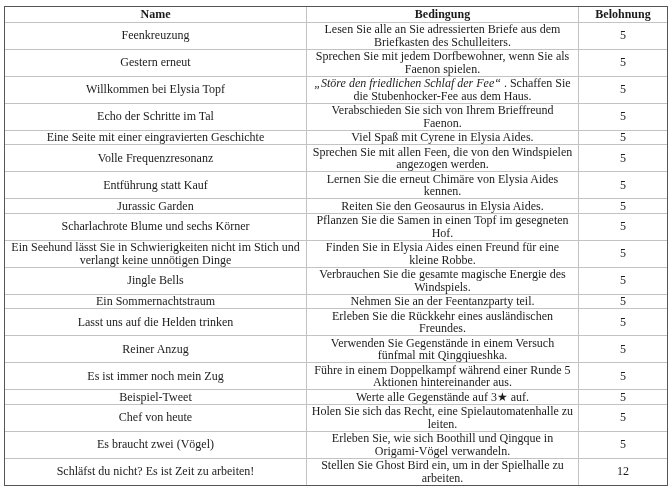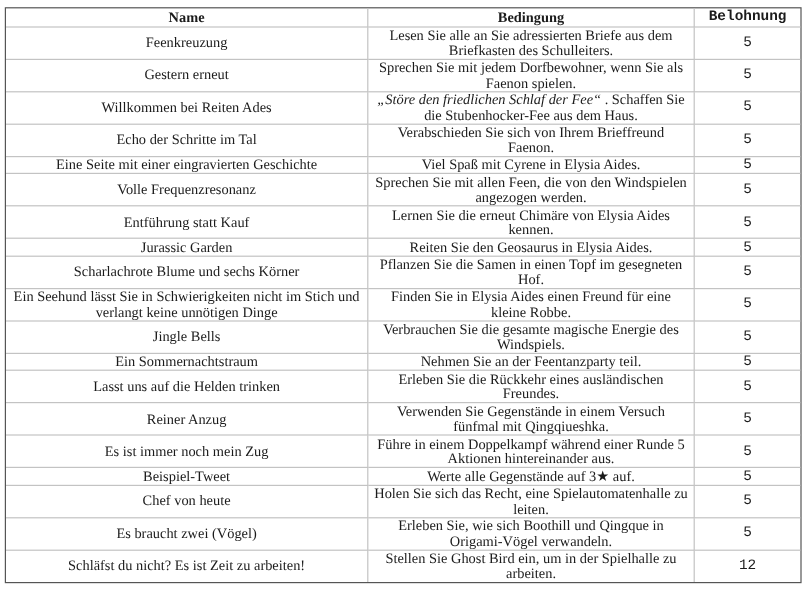--- a/index.html
+++ b/index.html
@@ -38,21 +38,20 @@
     color: #1b1b1b;
     overflow: hidden;
   }
   table.quests th {
     font-weight: bold;
     line-height: 13.5px;
   }
   table.quests th:last-child,
   table.quests td:last-child {
     border-right: none;
-    font-family: Liberation Mono, monospace;
   }
   table.quests tr:last-child td {
     border-bottom: none;
     margin-top: 24px;
   }
   col.c-name   { width: 302px; }
   col.c-cond   { width: 272px; }
   col.c-reward { width: 88px; }
   .ital { font-style: italic; }
 </style>
@@ -81,21 +80,21 @@
     <td>5</td>
   </tr>
 
   <tr>
     <td>Gestern erneut</td>
     <td>Sprechen Sie mit jedem Dorfbewohner, wenn Sie als Faenon spielen.</td>
     <td>5</td>
   </tr>
 
   <tr>
-    <td>Willkommen bei Reiten Ades</td>
+    <td>Willkommen bei Elysia Topf</td>
     <td><span class="ital">„Störe den friedlichen Schlaf der Fee“</span> . Schaffen Sie die Stubenhocker-Fee aus dem Haus.</td>
     <td>5</td>
   </tr>
 
   <tr>
     <td>Echo der Schritte im Tal</td>
     <td>Verabschieden Sie sich von Ihrem Brieffreund Faenon.</td>
     <td>5</td>
   </tr>
 

